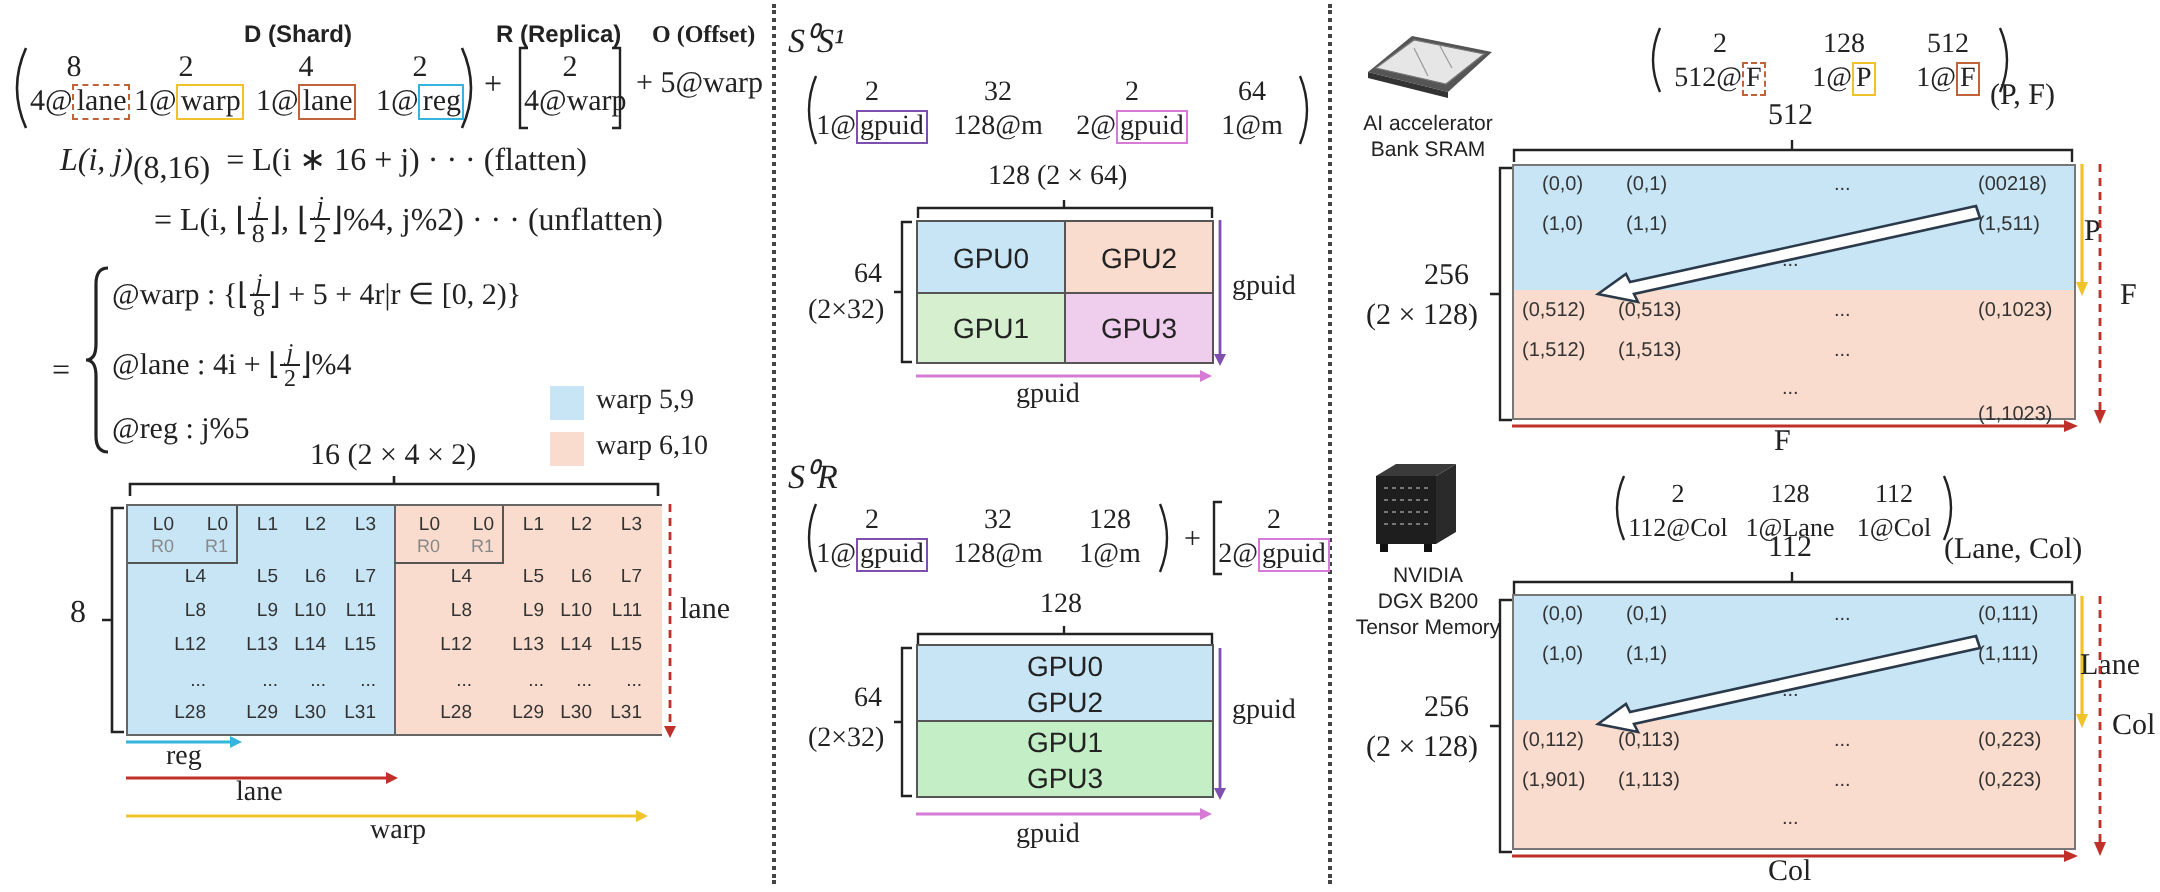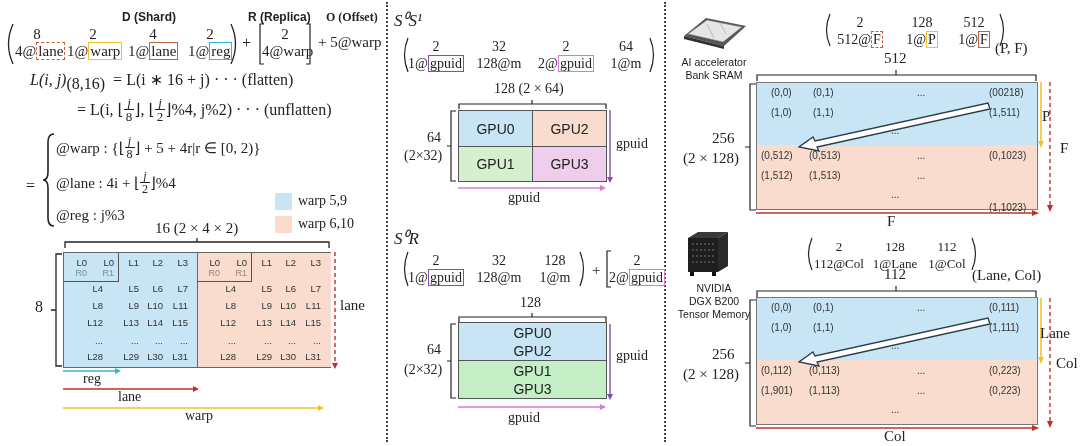--- a/index.html
+++ b/index.html
@@ -98,21 +98,21 @@
     <span>⌋ + 5 + 4r|r ∈ [0, 2)}</span>
   </div>
   <div class="abs eq" style="left:56px;top:170px;display:flex;align-items:center;font-size:15px;">
     <span>@lane : 4i + ⌊</span>
     <span style="display:inline-flex;flex-direction:column;align-items:center;font-size:12px;line-height:12px;font-style:italic;">
         <span>j</span>
         <span style="border-top:1px solid #222;padding:0 2px;font-style:normal">2</span>
       </span>
     <span>⌋%4</span>
   </div>
-  <div class="abs eq" style="left:56px;top:207px;font-size:15px;">@reg : j%3</div>
+  <div class="abs eq" style="left:56px;top:207px;font-size:15px;">@reg : j%5</div>
 
   <div class="abs" style="left:275px;top:190px;">
     <div style="display:flex;align-items:center;height:22px;">
       <span style="display:inline-block;width:17px;height:17px;background:#c7e5f5;"></span>
       <span class="serif" style="margin-left:6px;font-size:14px;">warp 5,9</span>
     </div>
     <div style="display:flex;align-items:center;height:22px;margin-top:1px;">
       <span style="display:inline-block;width:17px;height:17px;background:#f9dccd;"></span>
       <span class="serif" style="margin-left:6px;font-size:14px;">warp 6,10</span>
     </div>

